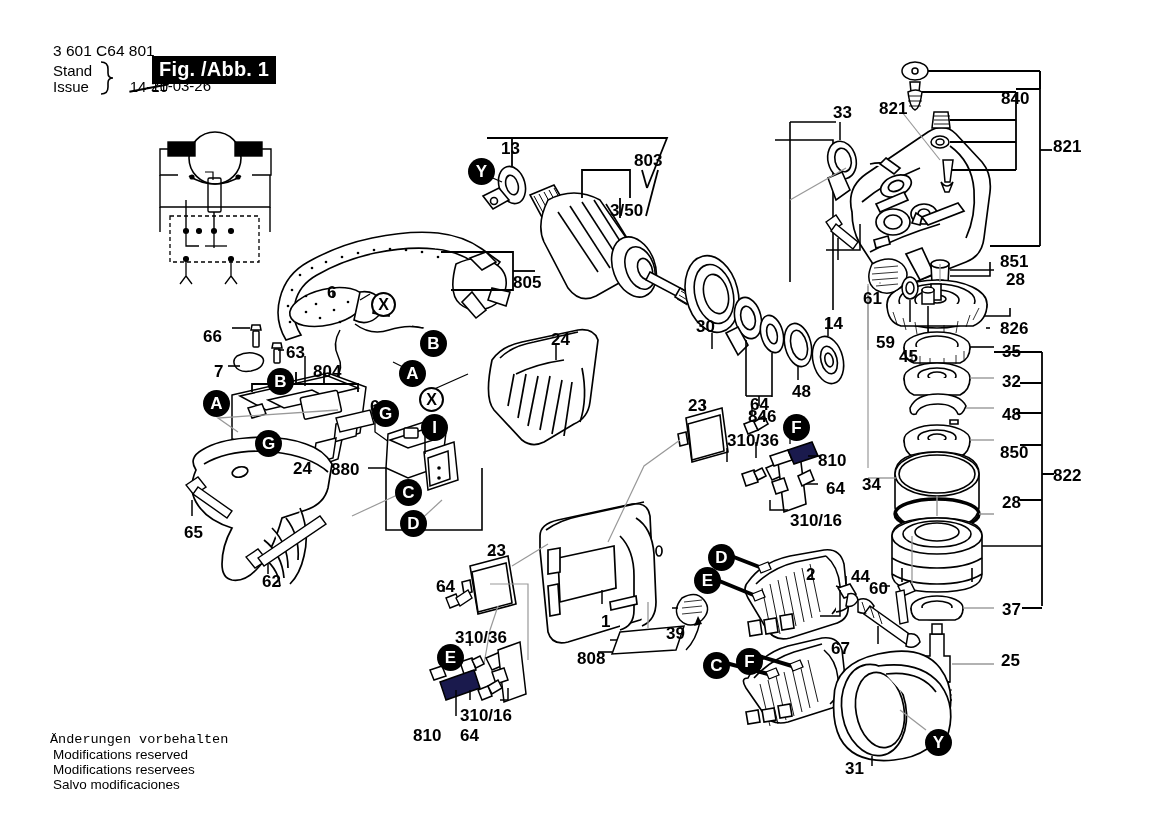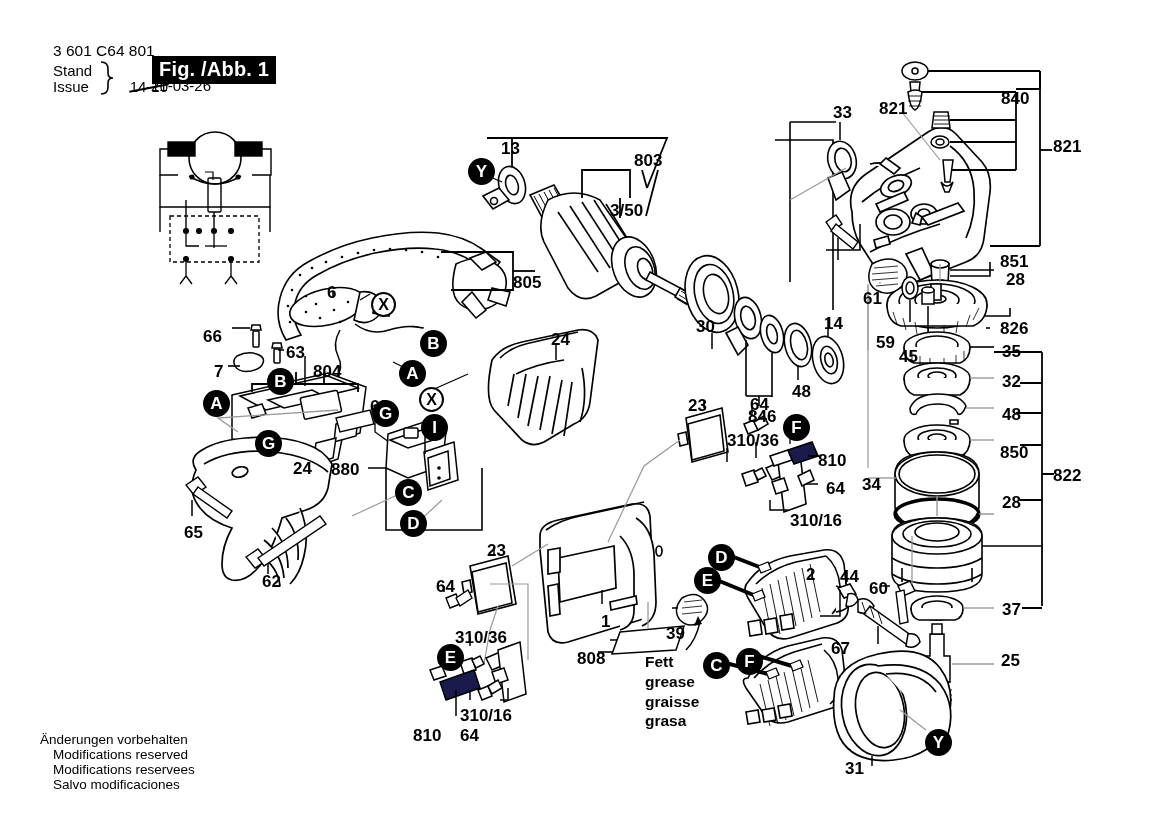--- a/index.html
+++ b/index.html
@@ -659,26 +659,22 @@
 
   </svg>
 
   <div class="hdr" style="left:113px;top:60px;font-size:15px;">
     <span class="strike">14-10</span>
   </div>
   <div class="hdr" style="left:113px;top:77px;font-size:15px;margin-left:38px;">21-03-26</div>
 
   <div class="figbox" style="left:152px;top:56px;">Fig. /Abb. 1</div>
 
-  <div class="grease" style="left:645px;top:652px;">Fett
-grease
-graisse
-grasa</div>
-
-  <div class="foot" style="left:40px;top:731px;">Änderungen vorbehalten</div>
+
+  <div class="foot" style="left:50px;top:731px;font-family:Liberation Mono, monospace;">Änderungen vorbehalten</div>
   <div class="foot" style="left:53px;top:746px;">Modifications reserved</div>
   <div class="foot" style="left:53px;top:761px;">Modifications reservees</div>
   <div class="foot" style="left:53px;top:776px;">Salvo modificaciones</div>
 
   <div id="callout-layer">
       <div class="lbl" style="left: 833px; top: 104px;">33</div>
       <div class="lbl" style="left: 879px; top: 100px;">821</div>
       <div class="lbl" style="left: 1001px; top: 90px;">840</div>
       <div class="lbl" style="left: 1053px; top: 138px;">821</div>
       <div class="lbl" style="left: 501px; top: 140px;">13</div>
@@ -700,21 +696,21 @@
       <div class="lbl" style="left: 1002px; top: 373px;">32</div>
       <div class="lbl" style="left: 1002px; top: 406px;">48</div>
       <div class="lbl" style="left: 1000px; top: 436px; margin-top: 8px;">850</div>
       <div class="lbl" style="left: 1053px; top: 467px;">822</div>
       <div class="lbl" style="left: 862px; top: 476px;">34</div>
       <div class="lbl" style="left: 1002px; top: 494px;">28</div>
       <div class="lbl" style="left: 1002px; top: 601px;">37</div>
       <div class="lbl" style="left: 869px; top: 580px;">60</div>
       <div class="lbl" style="left: 1001px; top: 652px;">25</div>
       <div class="lbl" style="left: 831px; top: 640px;">67</div>
-      <div class="lbl" style="left: 840px; top: 568px;">44</div>
+      <div class="lbl" style="left: 840px; top: 568px; padding-left: 11px;">44</div>
       <div class="lbl" style="left: 806px; top: 566px;">2</div>
       <div class="lbl" style="left: 845px; top: 760px;">31</div>
       <div class="lbl" style="left: 203px; top: 328px; text-align: right;">66</div>
       <div class="lbl" style="left: 214px; top: 363px;">7</div>
       <div class="lbl" style="left: 286px; top: 344px; text-align: center;">63</div>
       <div class="lbl" style="left: 313px; top: 363px;">804</div>
       <div class="lbl" style="left: 370px; top: 398px;">68</div>
       <div class="lbl" style="left: 551px; top: 331px;">24</div>
       <div class="lbl" style="left: 293px; top: 460px;">24</div>
       <div class="lbl" style="left: 331px; top: 461px;">880</div>

